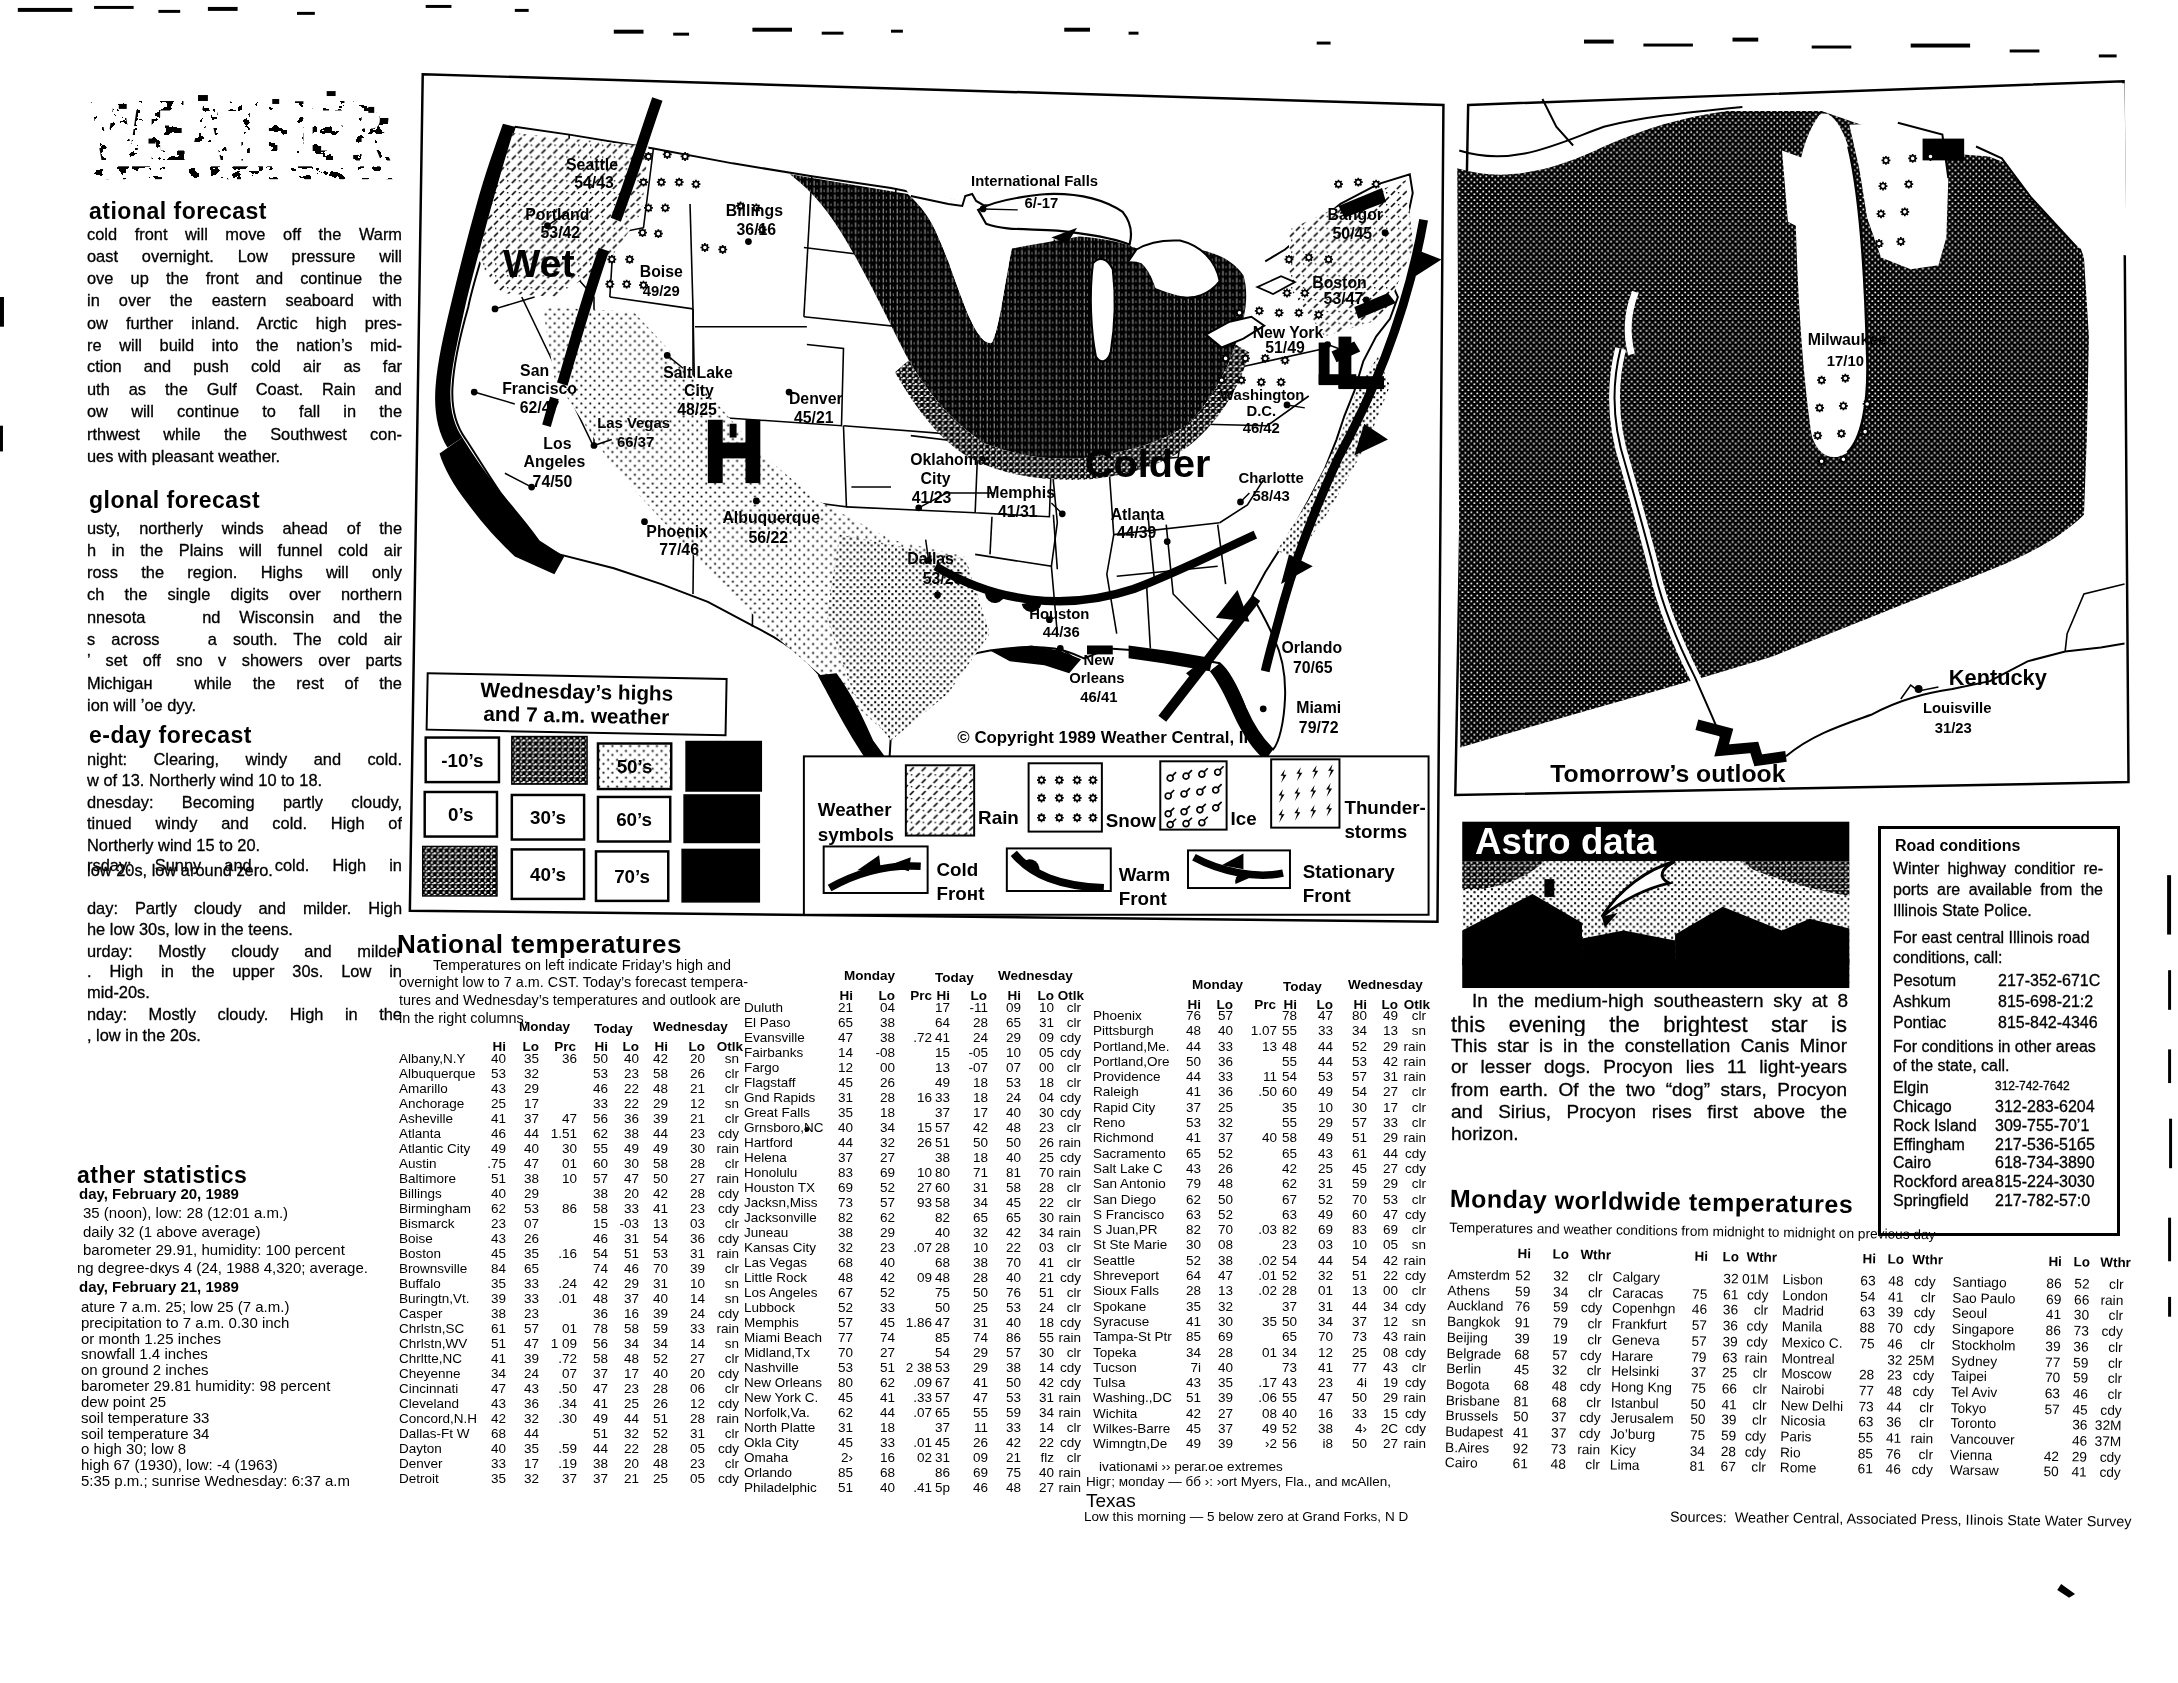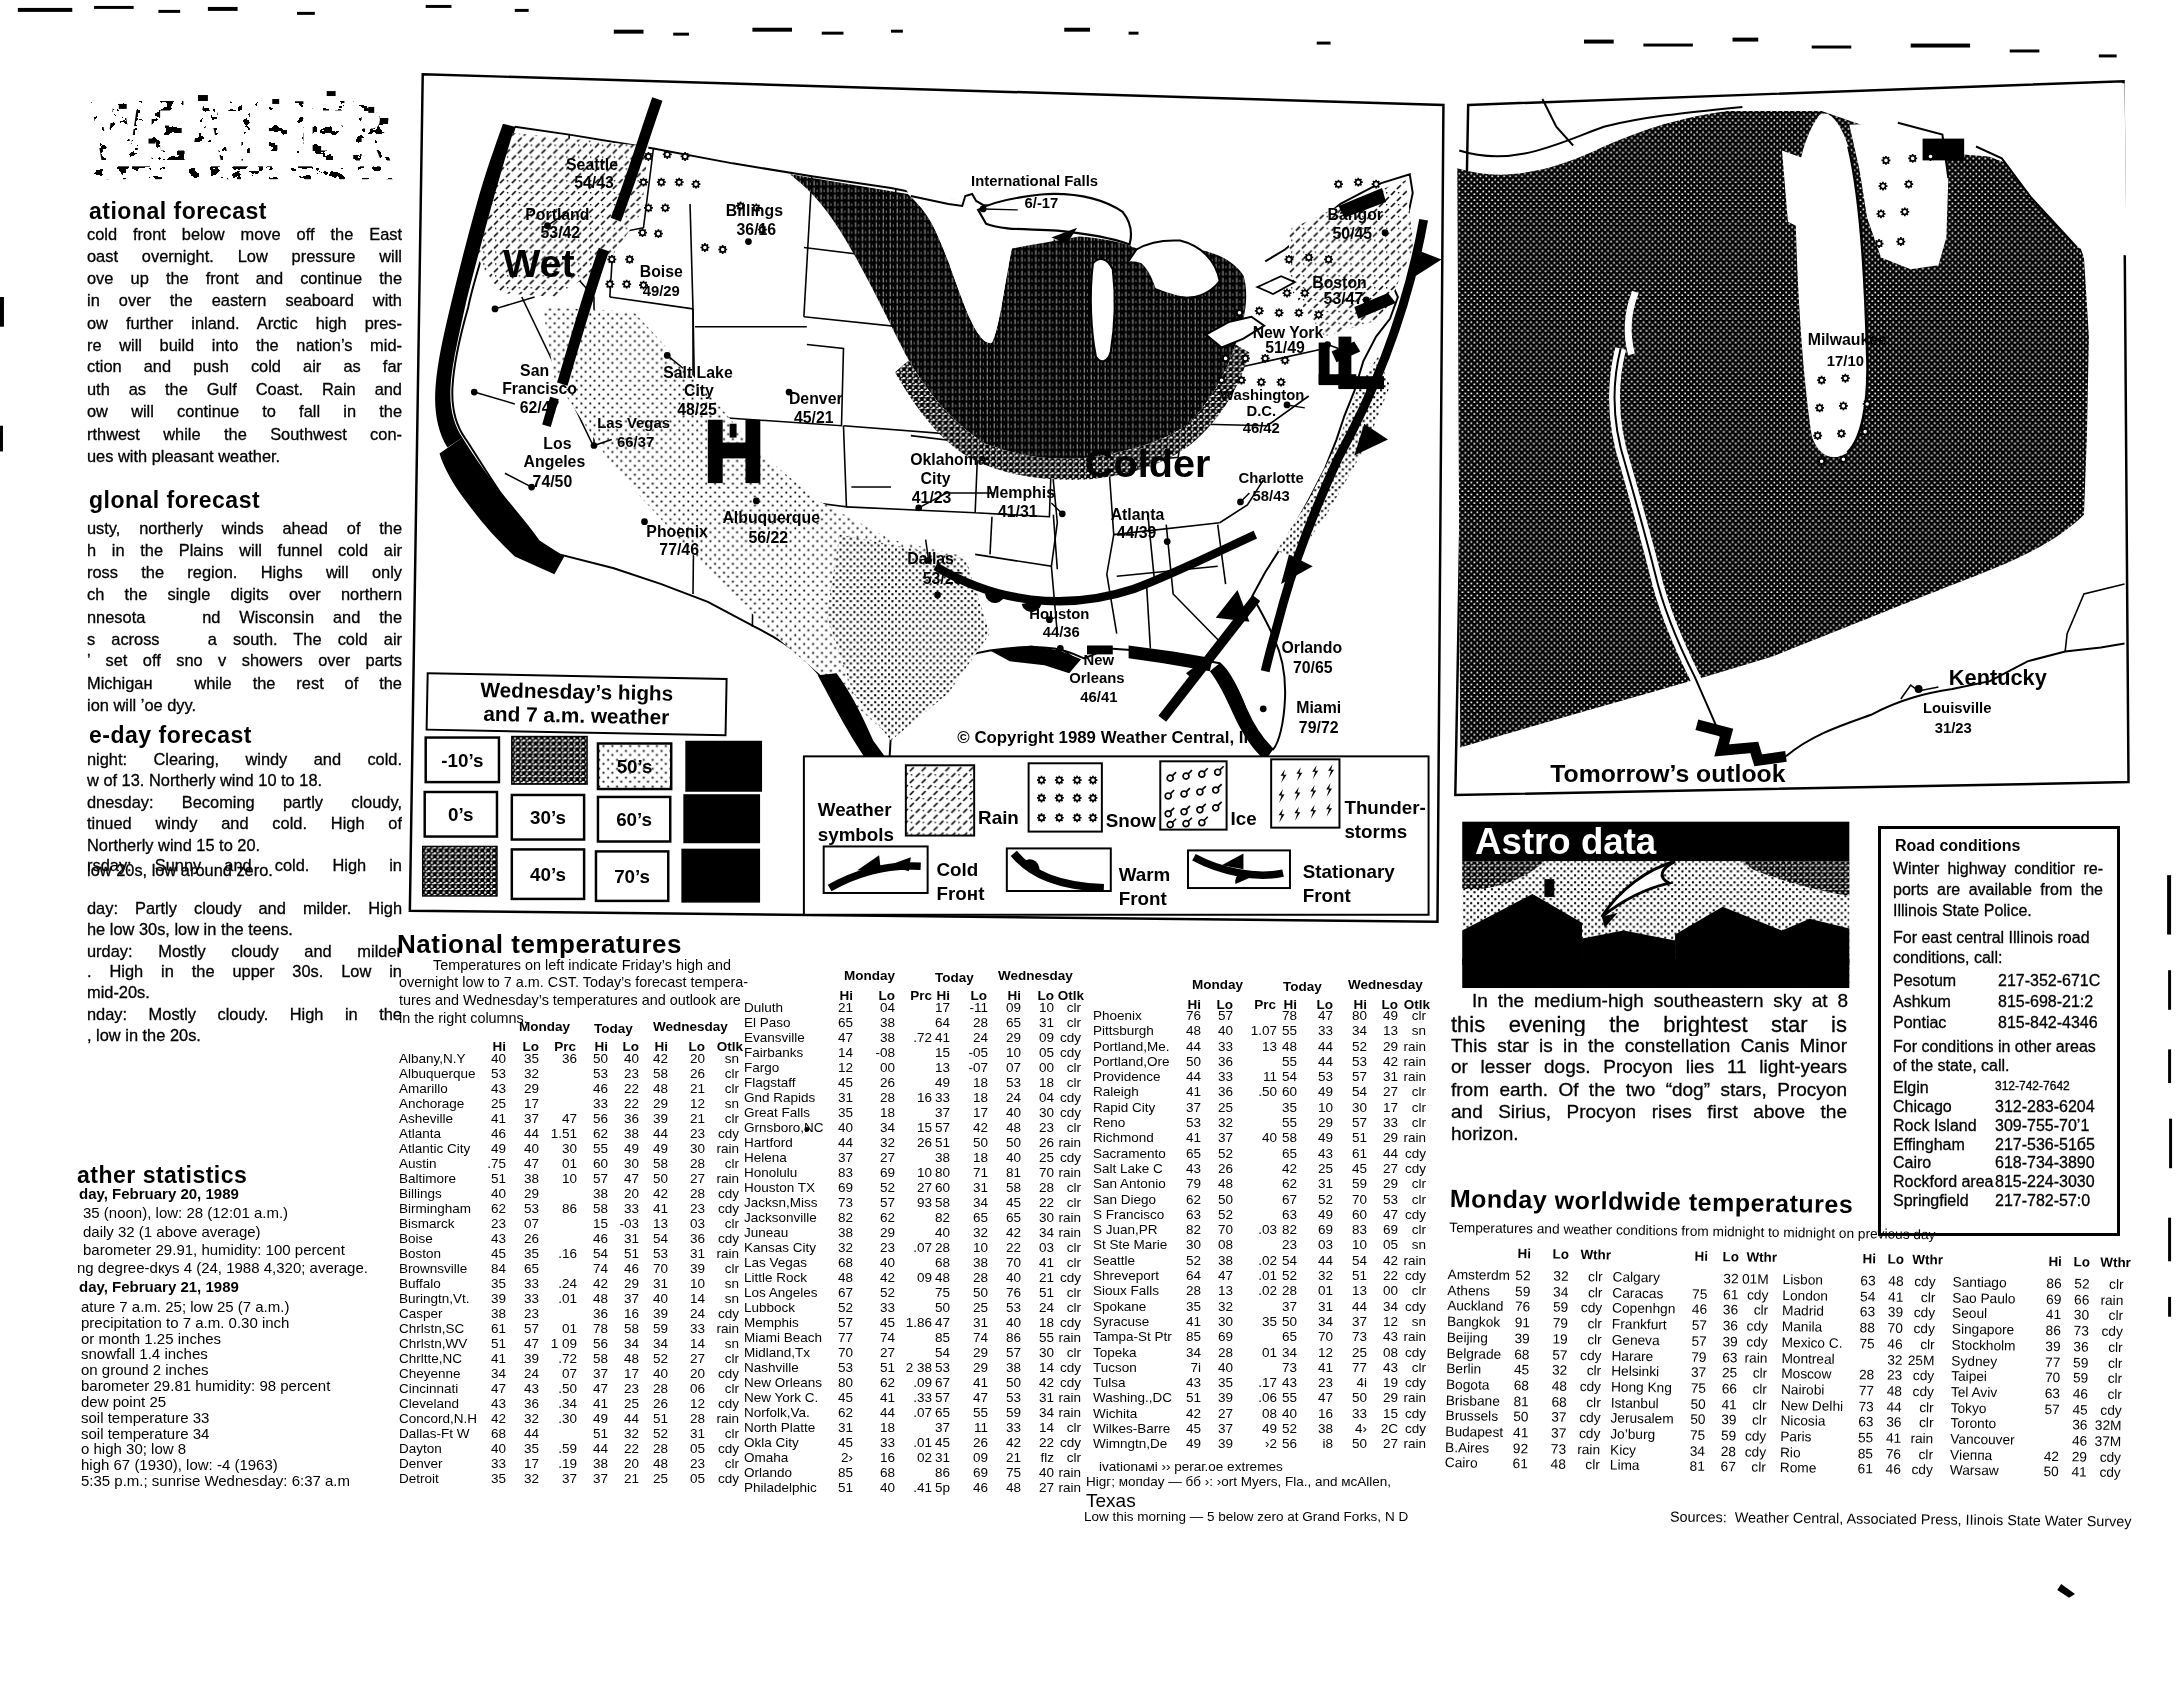--- a/index.html
+++ b/index.html
@@ -530,21 +530,21 @@
         <rect x="2191" y="1130" width="3" height="50"></rect>
         <rect x="2190" y="1230" width="3" height="44"></rect>
         <rect x="2190" y="1310" width="3" height="20"></rect>
         <path d="M2082,1600 l14,10 l-6,4 l-12,-8 Z"></path>
         <rect x="0" y="300" width="4" height="30"></rect>
         <rect x="0" y="430" width="3" height="26"></rect>
         <circle cx="815" cy="1141" r="2.5"></circle>
       </g>
 </svg>
 <div class="h1" style="left:89px;top:198px">ational forecast</div>
-    <div class="jl" style="left:87px;top:225px;width:315px">cold front below move off the East</div>
+    <div class="jl" style="left:87px;top:225px;width:315px">cold front will move off the Warm</div>
     <div class="jl" style="left:87px;top:247px;width:315px">oast overnight. Low pressure will</div>
     <div class="jl" style="left:87px;top:269px;width:315px">ove up the front and continue the</div>
     <div class="jl" style="left:87px;top:291px;width:315px">in over the eastern seaboard with</div>
     <div class="jl" style="left:87px;top:314px;width:315px">ow further inland. Arctic high pres-</div>
     <div class="jl" style="left:87px;top:336px;width:315px">re will build into the nation’s mid-</div>
     <div class="jl" style="left:87px;top:357px;width:315px">ction and push cold air as far</div>
     <div class="jl" style="left:87px;top:380px;width:315px">uth as the Gulf Coast. Rain and</div>
     <div class="jl" style="left:87px;top:402px;width:315px">ow will continue to fall in the</div>
     <div class="jl" style="left:87px;top:425px;width:315px">rthwest while the Southwest con-</div>
     <div class="ll" style="left:87px;top:447px">ues with pleasant weather.</div>

